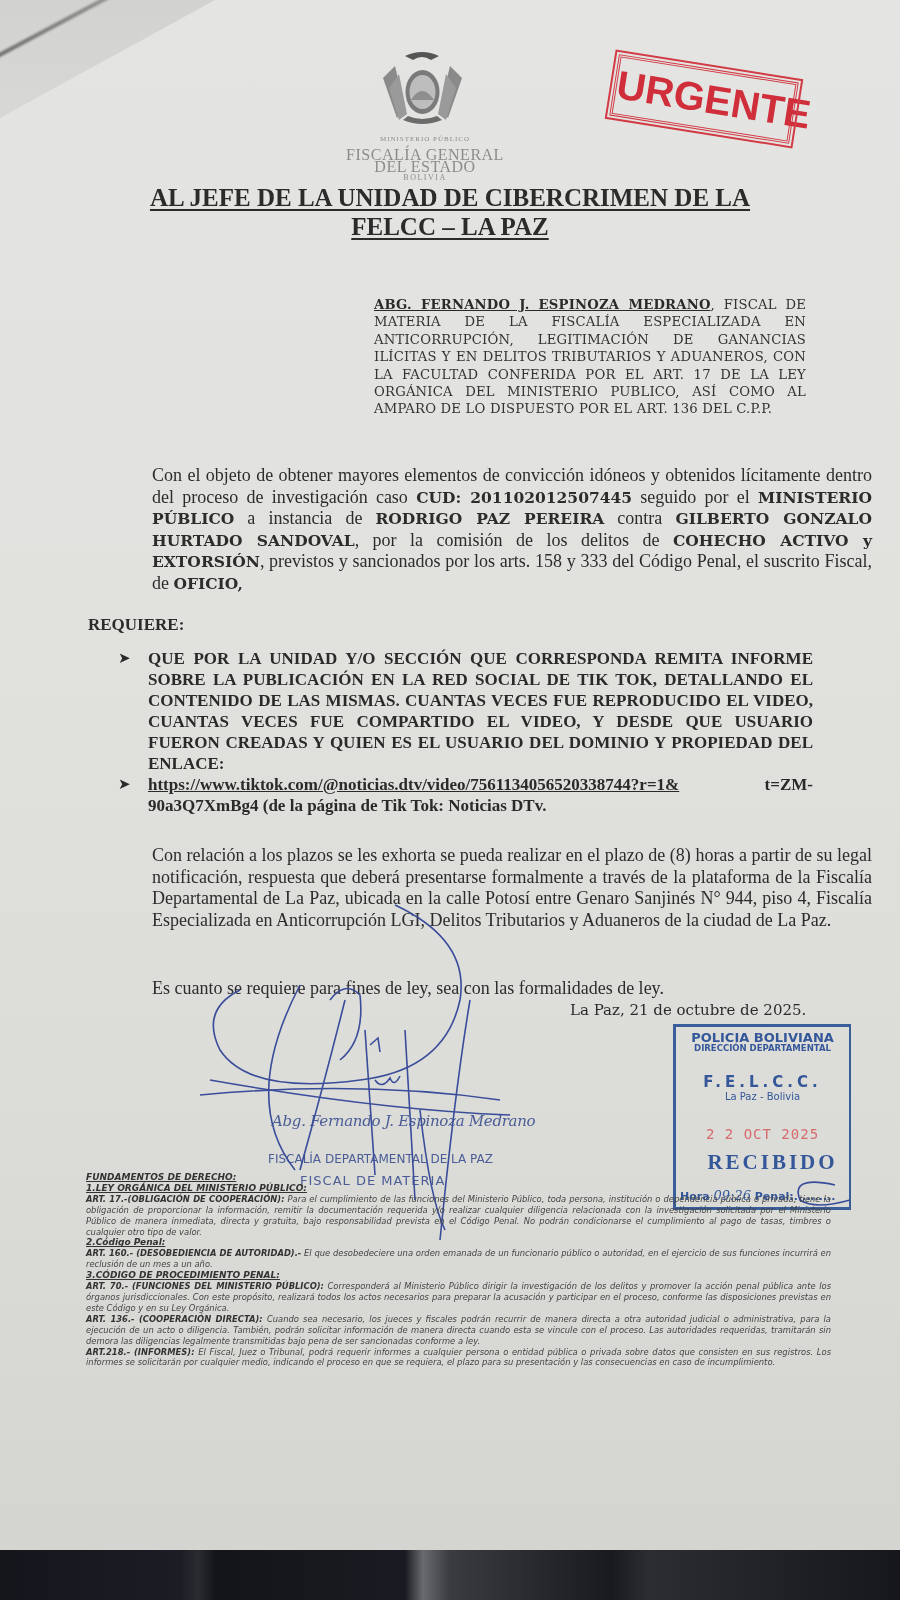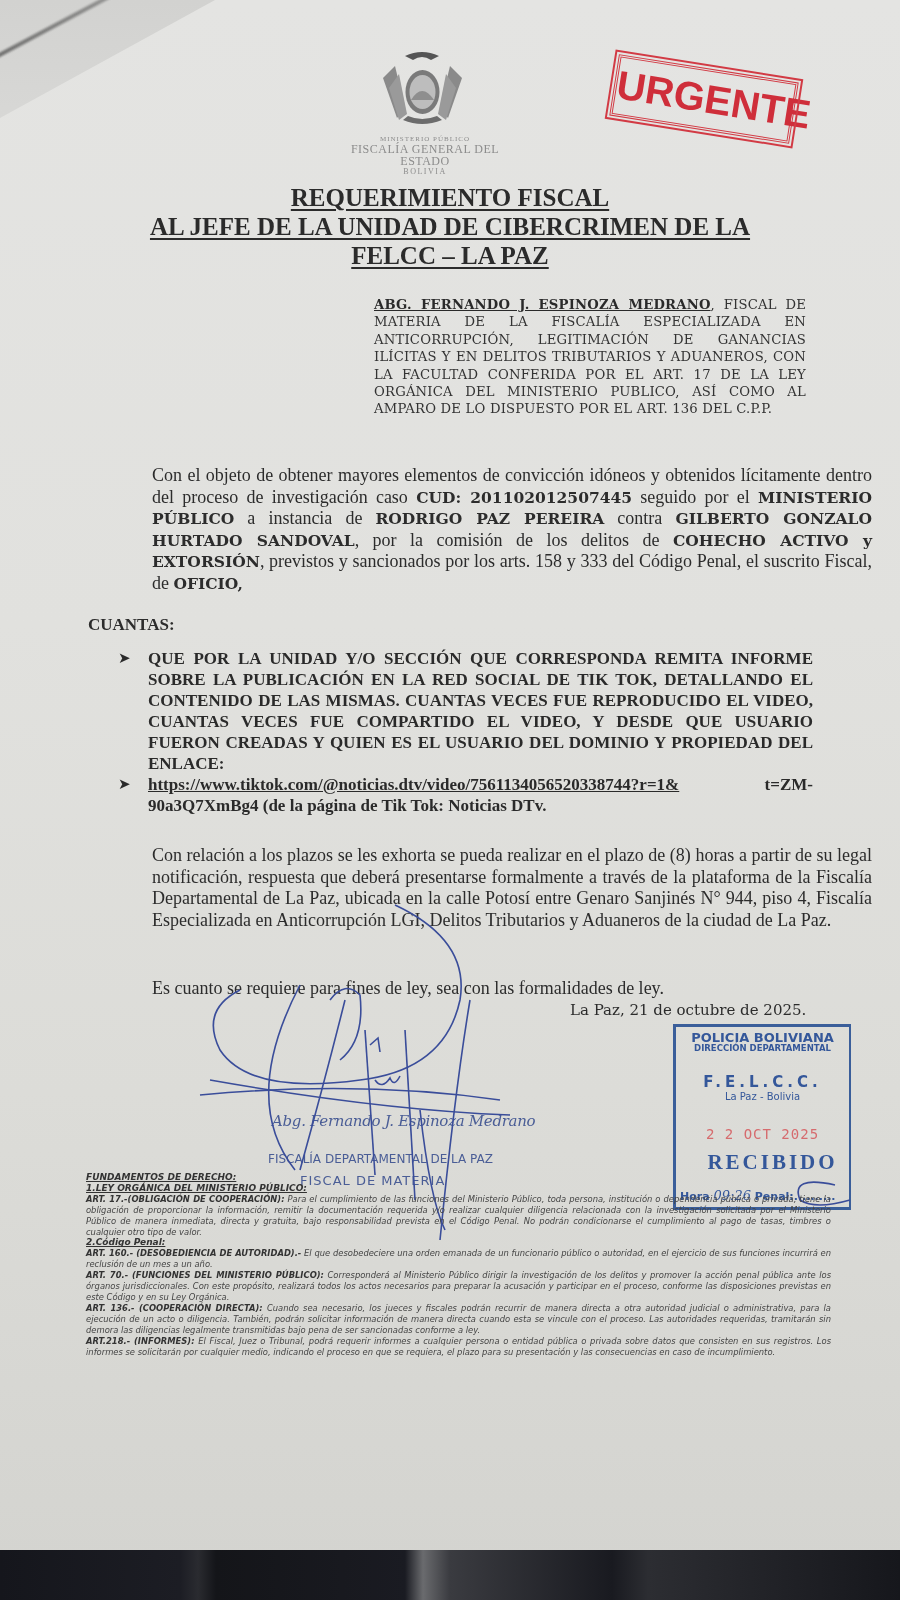--- a/index.html
+++ b/index.html
@@ -32,21 +32,21 @@
 
     
     .emblem {
       position: absolute; left: 375px; top: 48px; width: 95px; height: 80px;
     }
     .emblem-caption {
       position: absolute; left: 330px; top: 135px; width: 190px; text-align: center;
       color: #8c8c8c; font-family: "Liberation Serif", serif;
     }
     .emblem-caption .l1 { font-size: 7px; letter-spacing: 1px; }
-    .emblem-caption .l2 { font-size: 12px; letter-spacing: 0.5px; line-height: 12px; }
+    .emblem-caption .l2 { font-size: 16px; letter-spacing: 0.5px; line-height: 12px; margin-top: 6px; }
     .emblem-caption .l3 { font-size: 8px; letter-spacing: 1.5px; }
 
     .stamp-urgente {
       position: absolute; left: 613px; top: 68px; width: 182px; height: 62px;
       border: 3px double #d23a44; outline: 2px solid #d23a44; outline-offset: 2px;
       transform: rotate(9deg);
       color: #cf2e3a; font-family: "Liberation Sans", sans-serif; font-weight: bold;
       font-size: 40px; line-height: 54px; text-align: center; letter-spacing: 0px;
     }
 
@@ -153,34 +153,33 @@
 </svg>
 <div class="emblem-caption">
   <div class="l1">MINISTERIO PÚBLICO</div>
   <div class="l2">FISCALÍA GENERAL DEL ESTADO</div>
   <div class="l3">BOLIVIA</div>
 </div>
 
 <div class="stamp-urgente">URGENTE</div>
 
 <div class="title-block">
-  <div><span>REQUERIMIENTO FISCAL</span></div>
   <div><span>AL JEFE DE LA UNIDAD DE CIBERCRIMEN DE LA</span></div>
   <div><span>FELCC – LA PAZ</span></div>
 </div>
 
 <div class="fiscal-block">
   <b>ABG. FERNANDO J. ESPINOZA MEDRANO</b><span>, FISCAL DE MATERIA DE LA FISCALÍA ESPECIALIZADA EN ANTICORRUPCIÓN, LEGITIMACIÓN DE GANANCIAS ILÍCITAS Y EN DELITOS TRIBUTARIOS Y ADUANEROS, CON LA FACULTAD CONFERIDA POR EL ART. 17 DE LA LEY ORGÁNICA DEL MINISTERIO PUBLICO, ASÍ COMO AL AMPARO DE LO DISPUESTO POR EL ART. 136 DEL C.P.P.</span>
 </div>
 
 <div class="para p1">
   <span>Con el objeto de obtener mayores elementos de convicción idóneos y obtenidos lícitamente dentro del proceso de investigación caso </span><b>CUD: 201102012507445</b><span> seguido por el </span><b>MINISTERIO PÚBLICO</b><span> a instancia de </span><b>RODRIGO PAZ PEREIRA</b><span> contra </span><b>GILBERTO GONZALO HURTADO SANDOVAL</b><span>, por la comisión de los delitos de </span><b>COHECHO ACTIVO y EXTORSIÓN</b><span>, previstos y sancionados por los arts. 158 y 333 del Código Penal, el suscrito Fiscal, de </span><b>OFICIO,</b>
 </div>
 
-<div class="requiere">CUANTAS:</div>
+<div class="requiere">REQUIERE:</div>
 <div class="bullet-list">
   <div class="bullet">
     <span class="arrow">➤</span>
     <span>QUE POR LA UNIDAD Y/O SECCIÓN QUE CORRESPONDA REMITA INFORME SOBRE LA PUBLICACIÓN EN LA RED SOCIAL DE TIK TOK, DETALLANDO EL CONTENIDO DE LAS MISMAS. CUANTAS VECES FUE REPRODUCIDO EL VIDEO, CUANTAS VECES FUE COMPARTIDO EL VIDEO, Y DESDE QUE USUARIO FUERON CREADAS Y QUIEN ES EL USUARIO DEL DOMINIO Y PROPIEDAD DEL ENLACE:</span>
   </div>
   <div class="bullet">
     <span class="arrow">➤</span>
     <a>https://www.tiktok.com/@noticias.dtv/video/7561134056520338744?r=1&amp;</a><span> t=ZM-90a3Q7XmBg4</span><span>  (de la página de Tik Tok:  Noticias DTv.</span>
   </div>
 </div>
@@ -225,16 +224,17 @@
     <path d="M835 1185 Q790 1175 800 1200 Q815 1210 850 1200"></path>
   </g>
 </svg>
 
 <div class="fund">
   <div class="h">FUNDAMENTOS DE DERECHO:</div>
   <div class="h">1.LEY ORGÁNICA DEL MINISTERIO PÚBLICO:</div>
   <div><span class="art">ART. 17.-(OBLIGACIÓN DE COOPERACIÓN):</span><span> Para el cumplimiento de las funciones del Ministerio Público, toda persona, institución o dependencia pública o privada, tiene la obligación de proporcionar la información, remitir la documentación requerida y/o realizar cualquier diligencia relacionada con la investigación solicitada por el Ministerio Público de manera inmediata, directa y gratuita, bajo responsabilidad prevista en el Código Penal. No podrán condicionarse el cumplimiento al pago de tasas, timbres o cualquier otro tipo de valor.</span></div>
   <div class="h">2.Código Penal:</div>
   <div><span class="art">ART. 160.- (DESOBEDIENCIA DE AUTORIDAD).-</span><span> El que desobedeciere una orden emanada de un  funcionario público  o autoridad, en el ejercicio de sus funciones incurrirá en reclusión  de un mes a un año.</span></div>
+  <div class="h">3.CÓDIGO DE PROCEDIMIENTO PENAL:</div>
   <div><span class="art">ART. 70.- (FUNCIONES DEL MINISTERIO PÚBLICO):</span><span> Corresponderá al Ministerio Público dirigir la investigación de los delitos y promover la acción penal pública ante los órganos jurisdiccionales. Con este propósito, realizará todos los actos necesarios para preparar la acusación y participar en el proceso, conforme las disposiciones previstas en este Código y en su Ley Orgánica.</span></div>
   <div><span class="art">ART. 136.- (COOPERACIÓN DIRECTA):</span><span> Cuando sea necesario, los jueces y fiscales podrán recurrir de manera directa a otra autoridad judicial o administrativa, para la ejecución de un acto o diligencia. También, podrán solicitar información de manera directa cuando esta se vincule con el proceso. Las autoridades requeridas, tramitarán sin demora las diligencias legalmente transmitidas bajo pena de ser sancionadas conforme a ley.</span></div>
   <div><span class="art">ART.218.- (INFORMES):</span><span> El Fiscal, Juez o Tribunal, podrá requerir informes a cualquier persona o entidad pública o privada sobre datos que consisten en sus registros. Los informes se solicitarán por cualquier medio, indicando el proceso en que se requiera, el plazo para su presentación y las consecuencias en caso de incumplimiento.</span></div>
 </div>
 
 </body></html>

